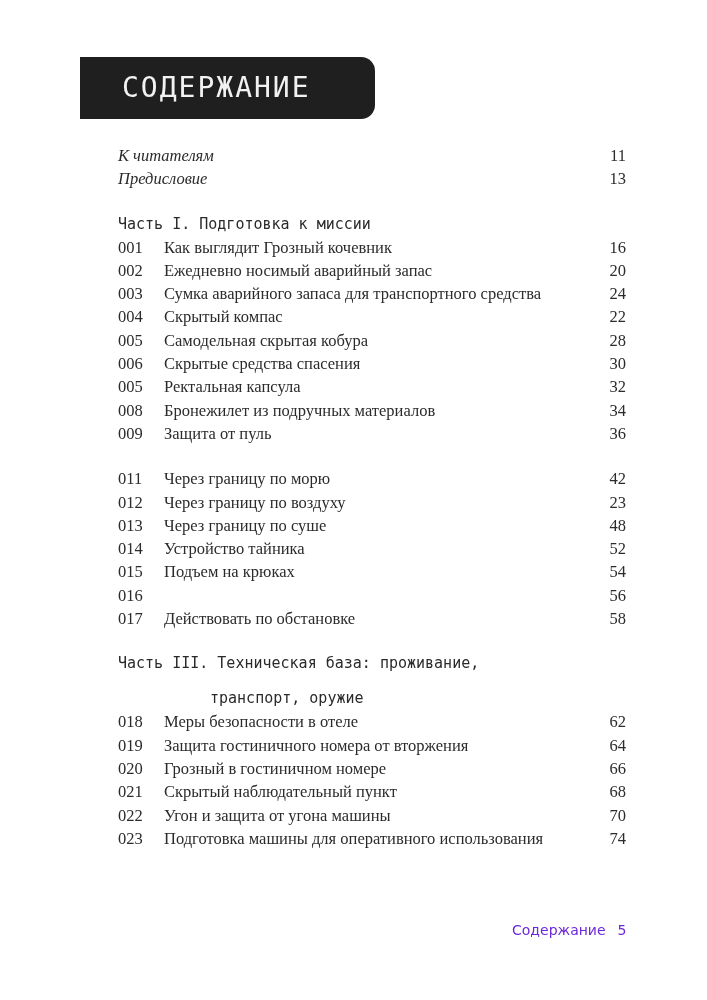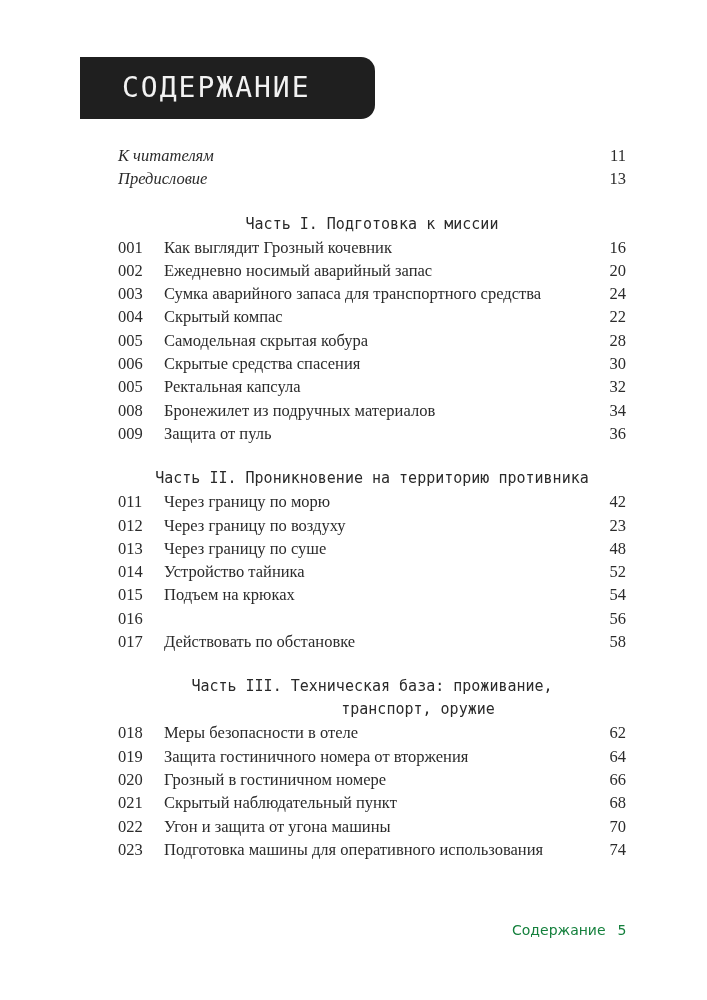--- a/index.html
+++ b/index.html
@@ -22,21 +22,20 @@
       left: 42px; top: 14px;
       font-family: "DejaVu Sans Mono", monospace;
       font-size: 28px;
       letter-spacing: 2px;
       color: #f2f2f2;
     }
     .toc {
       position: absolute;
       left: 118px; top: 144px;
       width: 508px;
-      text-align: center;
     }
     .row {
       position: relative;
       height: 23.3px;
       font-family: "Liberation Serif", serif;
       font-size: 16.5px;
       line-height: 23.3px;
       color: #2b2b2b;
       white-space: nowrap;
     }
@@ -44,28 +43,28 @@
     .row .title { position: absolute; left: 46px; }
     .row .page { position: absolute; right: 0; }
     .row.italic .title { left: 0; font-style: italic; }
     .part {
       font-family: "DejaVu Sans Mono", monospace;
       font-size: 15px;
       line-height: 23px;
       color: #2a2a2a;
       white-space: nowrap;
     }
-    .part .cont { padding-left: 92px; display: block; }
+    .part .cont { padding-left: 92px; display: block; margin-top: 12px; }
     .gap { height: 22px; }
     .footer {
       position: absolute;
       left: 512px; top: 922px;
       font-family: "DejaVu Sans", sans-serif;
       font-size: 14px;
-      color: #15803d;
+      color: #6d28d9;
     }
     .footer .pg { margin-left: 12px; }
   </style>
 </head>
 <body>
 
 <div class="title-bar">
   <span>СОДЕРЖАНИЕ</span>
 </div>
 
@@ -120,21 +119,20 @@
         <span class="num">008</span>
         <span class="title">Бронежилет из подручных материалов</span>
         <span class="page">34</span>
       </div>
       <div class="row">
         <span class="num">009</span>
         <span class="title">Защита от пуль</span>
         <span class="page">36</span>
       </div>
       <div class="gap"></div>
-      <div class="part"><span>Часть II. Проникновение на территорию противника</span></div>
       <div class="row">
         <span class="num">011</span>
         <span class="title">Через границу по морю</span>
         <span class="page">42</span>
       </div>
       <div class="row">
         <span class="num">012</span>
         <span class="title">Через границу по воздуху</span>
         <span class="page">23</span>
       </div>

